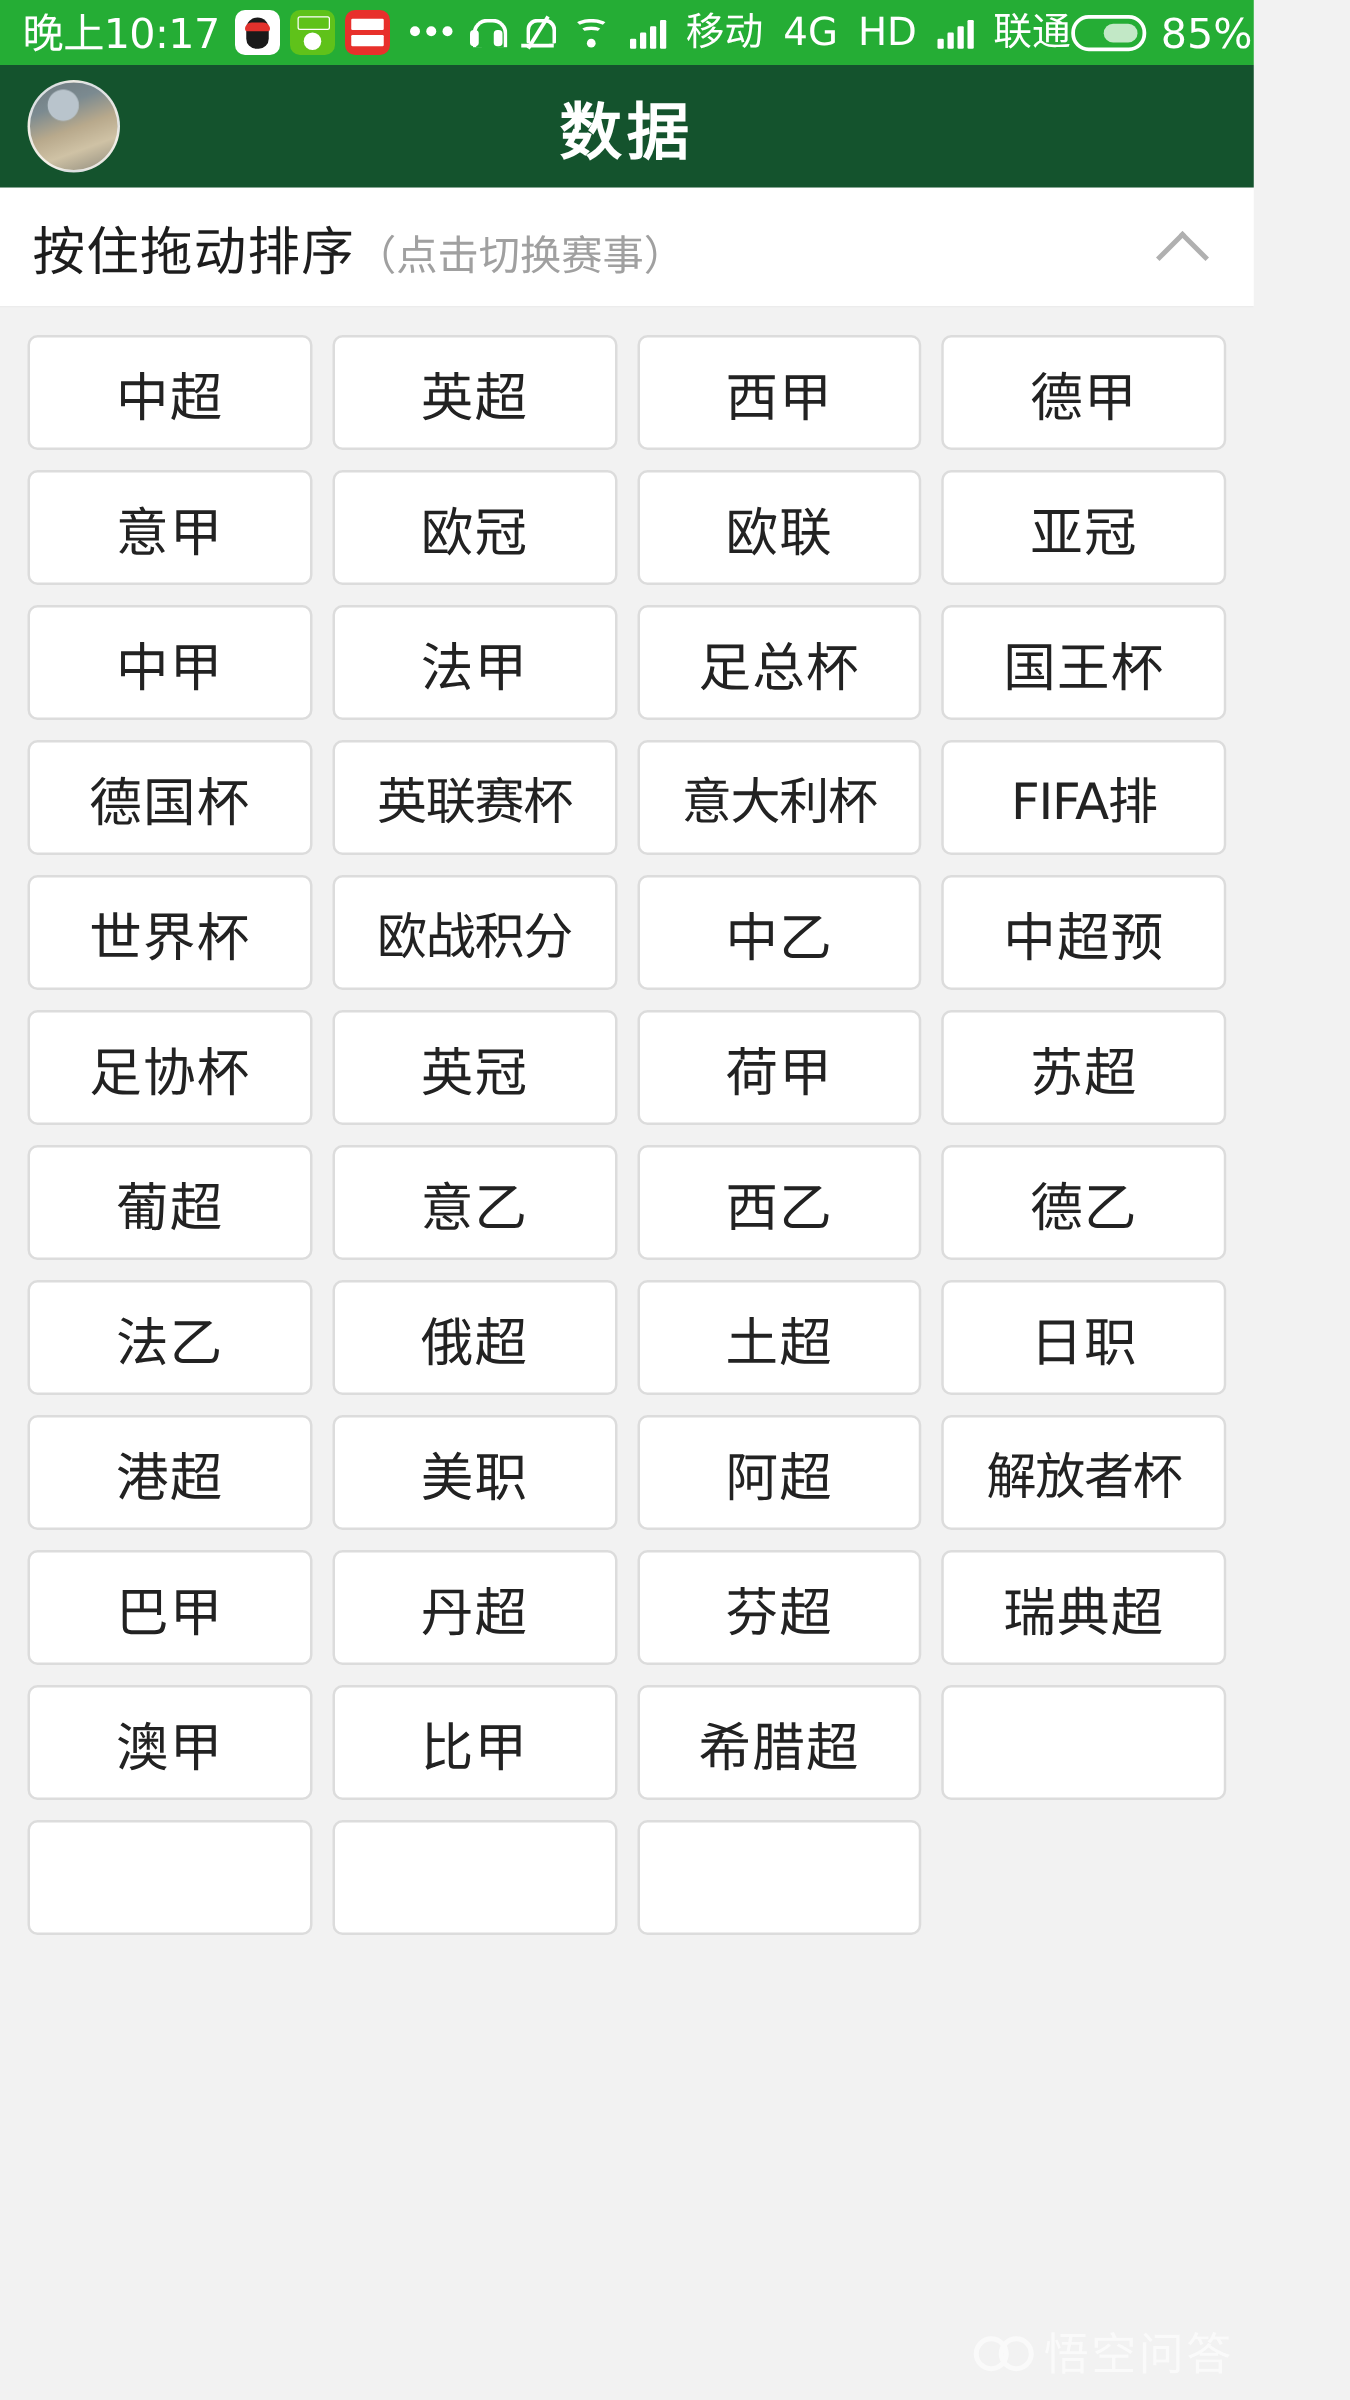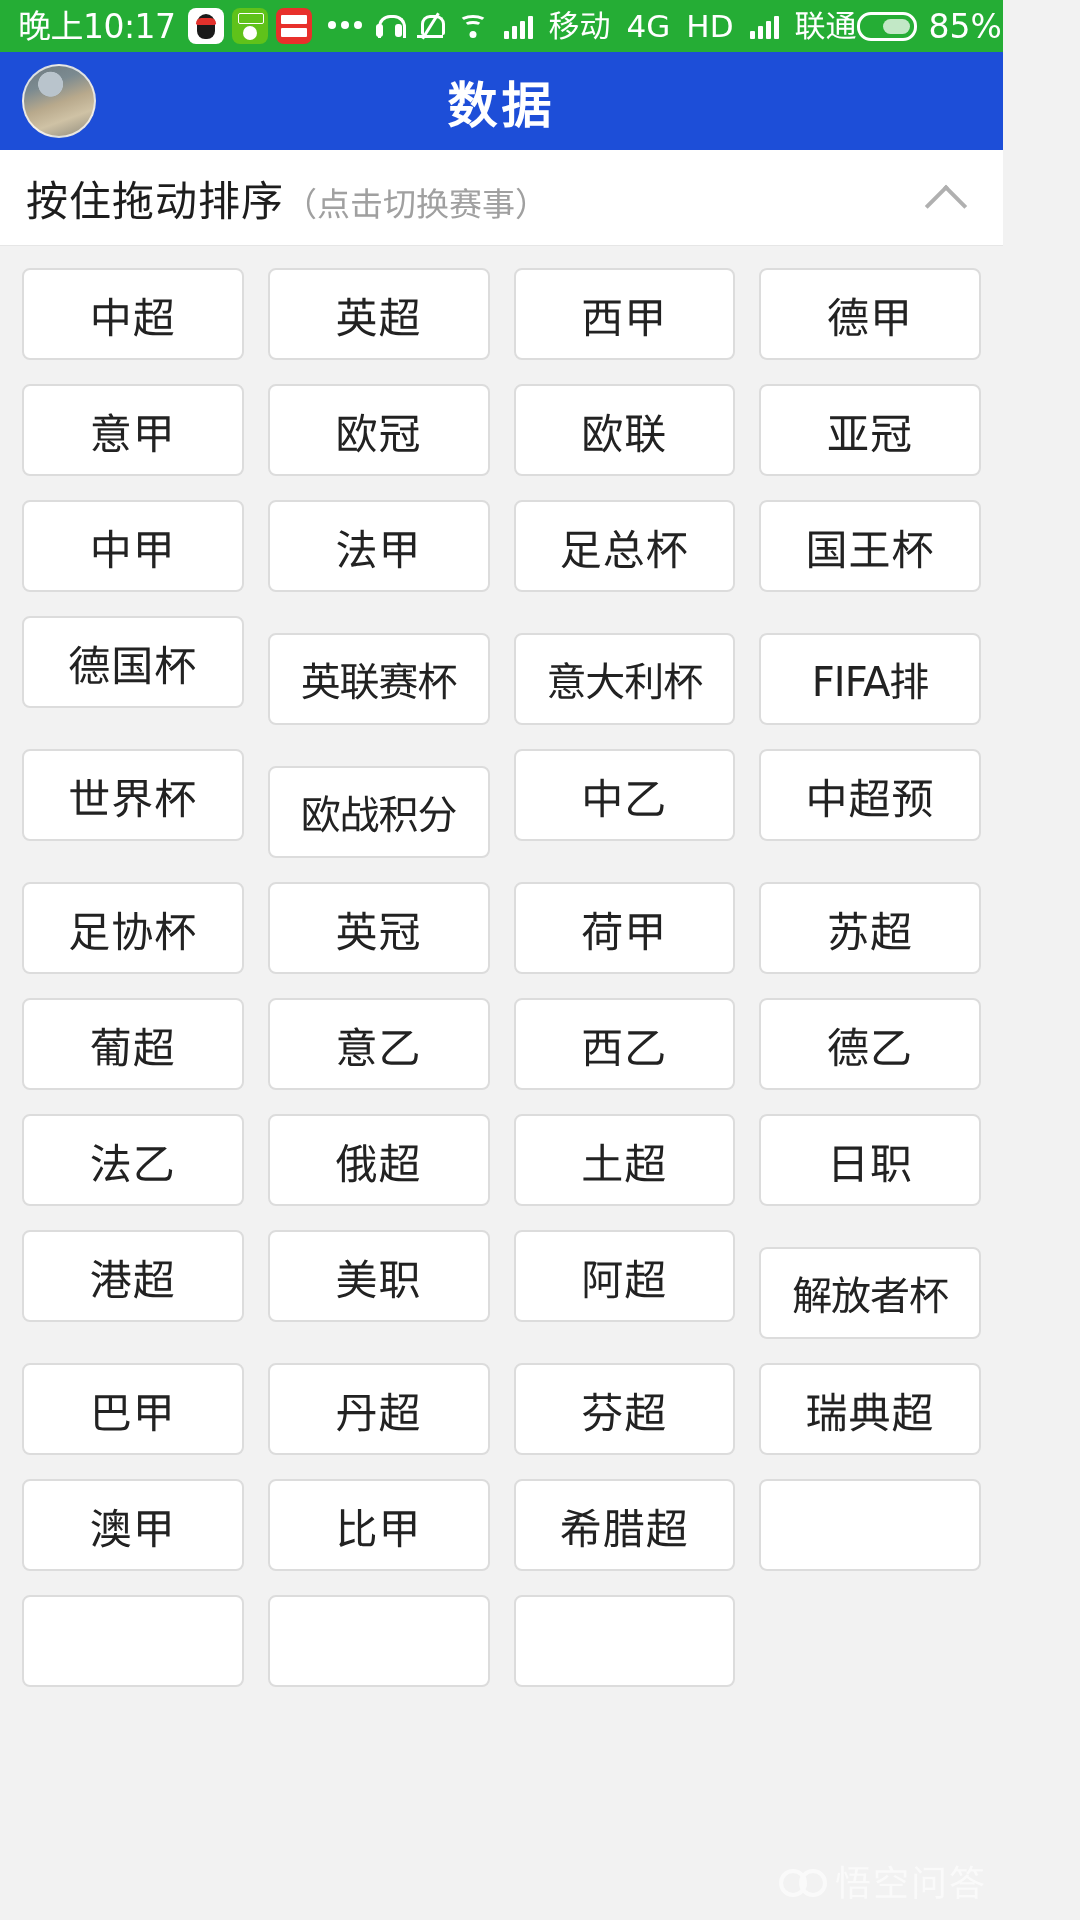--- a/index.html
+++ b/index.html
@@ -209,21 +209,21 @@
     right: 4px; top: 4px; bottom: 4px;
     width: 27px;
     background: rgba(255,255,255,0.72);
     border-radius: 9px;
   }
   .pct { font-size: 33px; }
 
   
   .appbar {
     height: 98px;
-    background: #1d4ed8;
+    background: #14532d;
     display: flex;
     align-items: center;
     position: relative;
   }
   .avatar {
     width: 74px; height: 74px;
     border-radius: 50%;
     margin-left: 22px;
     border: 2px solid rgba(255,255,255,0.75);
     background:
@@ -284,36 +284,37 @@
     background: #f2f2f2;
     padding: 22px 22px 0 22px;
     height: calc(1920px - 52px - 98px - 97px);
     overflow: hidden;
   }
   .grid {
     display: grid;
     grid-template-columns: repeat(4, 1fr);
     column-gap: 24px;
     row-gap: 24px;
+    gap: 16px;
   }
   .chip {
     background: #ffffff;
     border: 2px solid #dcdcdc;
     border-radius: 8px;
     height: 92px;
     display: flex;
     align-items: center;
     justify-content: center;
     font-size: 42px;
     color: #222222;
     letter-spacing: 1px;
     white-space: nowrap;
     overflow: hidden;
   }
-  .chip.tight { letter-spacing: -1px; font-size: 40px; margin-top: 17px; }
+  .chip.tight { letter-spacing: -1px; font-size: 40px; }
 
   
   .watermark {
     position: absolute;
     right: 16px;
     bottom: 14px;
     display: flex;
     align-items: center;
     gap: 10px;
     opacity: 0.62;

